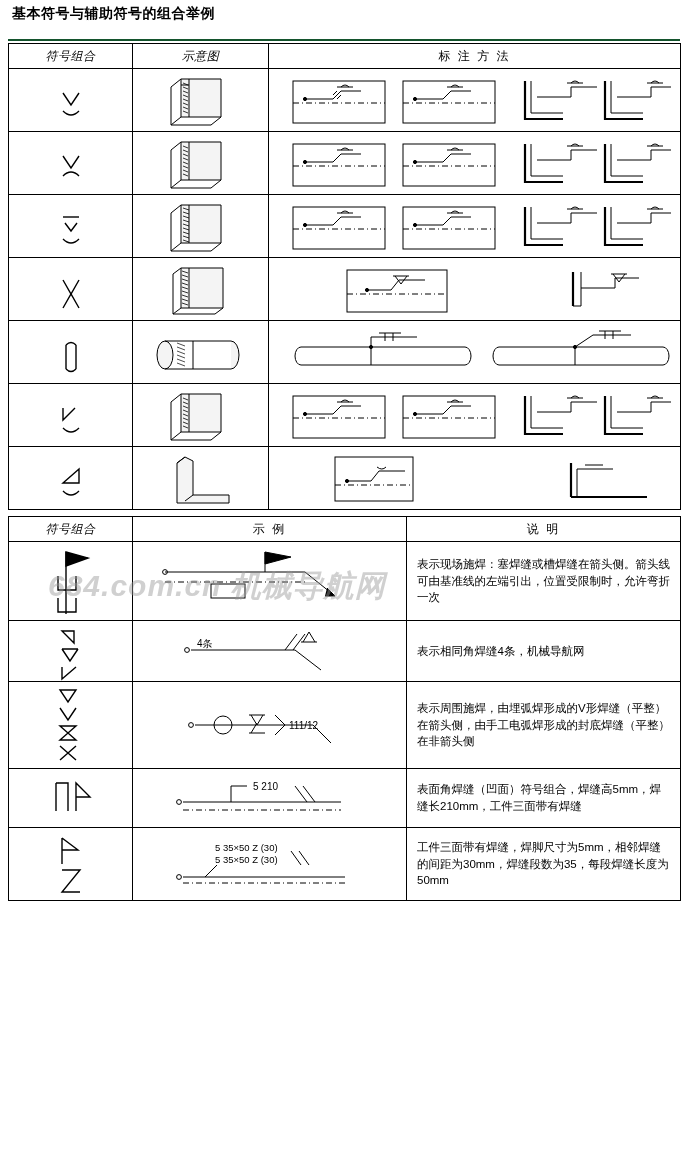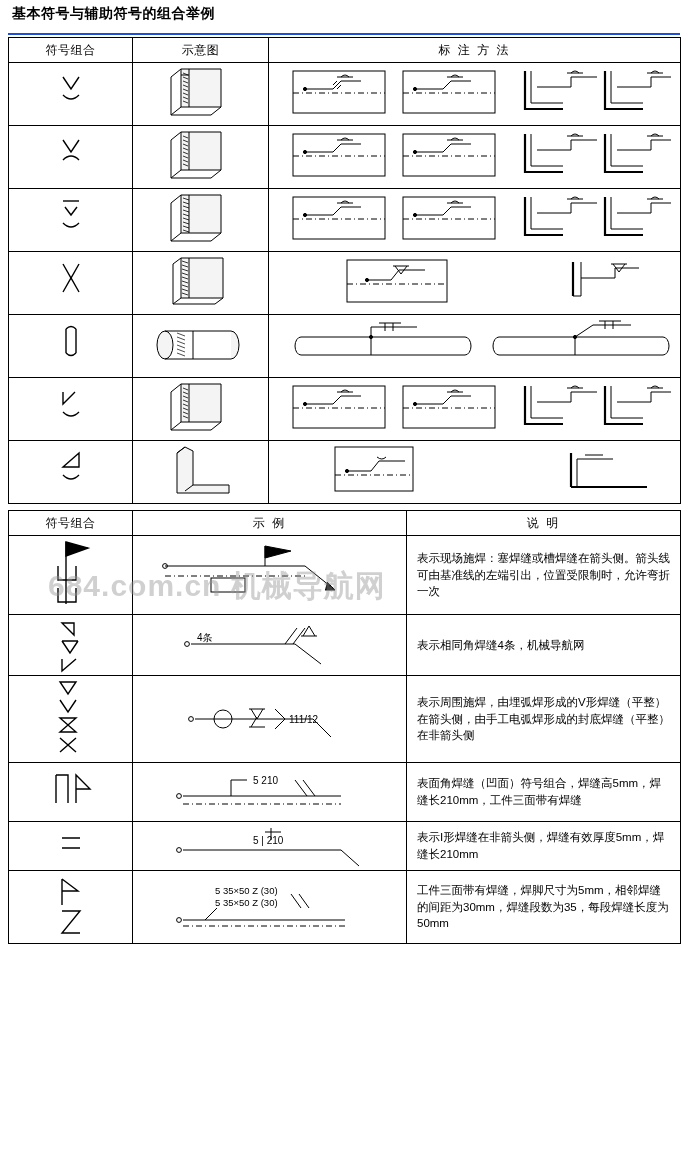--- a/index.html
+++ b/index.html
@@ -19,22 +19,22 @@
     width: 688px;
     height: 1175px;
     position: relative;
     box-sizing: border-box;
     padding: 0 8px;
   }
   
   .title {
     font-size: 14px;
     font-weight: bold;
-    padding: 5px 2px 10px 4px;
-    border-bottom: 2px solid #1d4ed8;
+    padding: 5px 2px 16px 4px;
+    border-bottom: 2px solid #14532d;
     letter-spacing: 0.5px;
   }
 
   
   table.grid {
     border-collapse: collapse;
     width: 100%;
     table-layout: fixed;
   }
   table.grid td, table.grid th {
@@ -43,21 +43,21 @@
     text-align: center;
     vertical-align: middle;
     font-weight: normal;
     font-size: 12px;
   }
   .hdr {
     height: 24px;
     font-size: 12.5px;
     letter-spacing: 2px;
   }
-  .hdr.tight { letter-spacing: 0.5px; }
+  .hdr.tight { letter-spacing: 0.5px; font-style: italic; }
 
   
   #table1 { margin-top: 2px; }
   #table1 col.c1 { width: 124px; }
   #table1 col.c2 { width: 136px; }
   #table1 col.c3 { width: 412px; }
   #table1 td.symcell { height: 62px; }
 
   
   #table2 { margin-top: 6px; }
@@ -69,37 +69,38 @@
     font-size: 11.5px;
     line-height: 1.45;
     padding: 6px 8px 6px 10px;
   }
 
   .cellwrap {
     position: relative;
     width: 100%;
     height: 100%;
     display: flex;
-    align-items: flex-start;
+    align-items: flex-end;
     justify-content: center;
   }
   svg { display: block; }
 
   
   .watermark {
     position: absolute;
     left: 48px;
     top: 566px;
     font-size: 30px;
     font-weight: bold;
     color: rgba(150,150,150,0.45);
     letter-spacing: 1px;
     pointer-events: none;
     white-space: nowrap;
     z-index: 5;
+    font-style: italic;
   }
 </style>
 </head>
 <body>
 
 <div class="page">
 
   <div class="title">基本符号与辅助符号的组合举例</div>
 
   <table class="grid" id="table1">
@@ -631,46 +632,20 @@
               <path d="M86 32 L86 16 L102 16"></path>
               <path d="M150 16 L162 32 M158 16 L170 32"></path>
             </g>
             <text x="108" y="20" font-family="'Liberation Sans',sans-serif" font-size="10">5    210</text>
           </svg>
         </div>
       </td>
       <td class="desc">表面角焊缝（凹面）符号组合，焊缝高5mm，焊缝长210mm，工件三面带有焊缝</td>
     </tr>
 
-    <tr>
-      <td style="height:48px">
-        <div class="cellwrap">
-          <svg width="70" height="44" viewBox="0 0 70 44">
-            <g stroke="#000" fill="none" stroke-width="1.6">
-              <path d="M26 16 L44 16 M26 26 L44 26"></path>
-            </g>
-          </svg>
-        </div>
-      </td>
-      <td>
-        <div class="cellwrap">
-          <svg width="250" height="44" viewBox="0 0 250 44">
-            <g stroke="#000" fill="none" stroke-width="1">
-              <circle cx="34" cy="26" r="2.4"></circle>
-              <path d="M38 26 L196 26"></path>
-              <path d="M120 8 L136 8"></path>
-              <path d="M126 4 L126 16"></path>
-              <path d="M196 26 L214 42"></path>
-            </g>
-            <text x="108" y="20" font-family="'Liberation Sans',sans-serif" font-size="10">5 | 210</text>
-          </svg>
-        </div>
-      </td>
-      <td class="desc">表示I形焊缝在非箭头侧，焊缝有效厚度5mm，焊缝长210mm</td>
-    </tr>
 
     <tr>
       <td style="height:72px">
         <div class="cellwrap">
           <svg width="70" height="70" viewBox="0 0 70 70">
             <g stroke="#000" fill="none" stroke-width="1.4">
               <path d="M26 8 L26 34 M26 8 L42 20 L26 20"></path>
               <path d="M26 40 L44 40 L26 62 L44 62"></path>
             </g>
           </svg>

